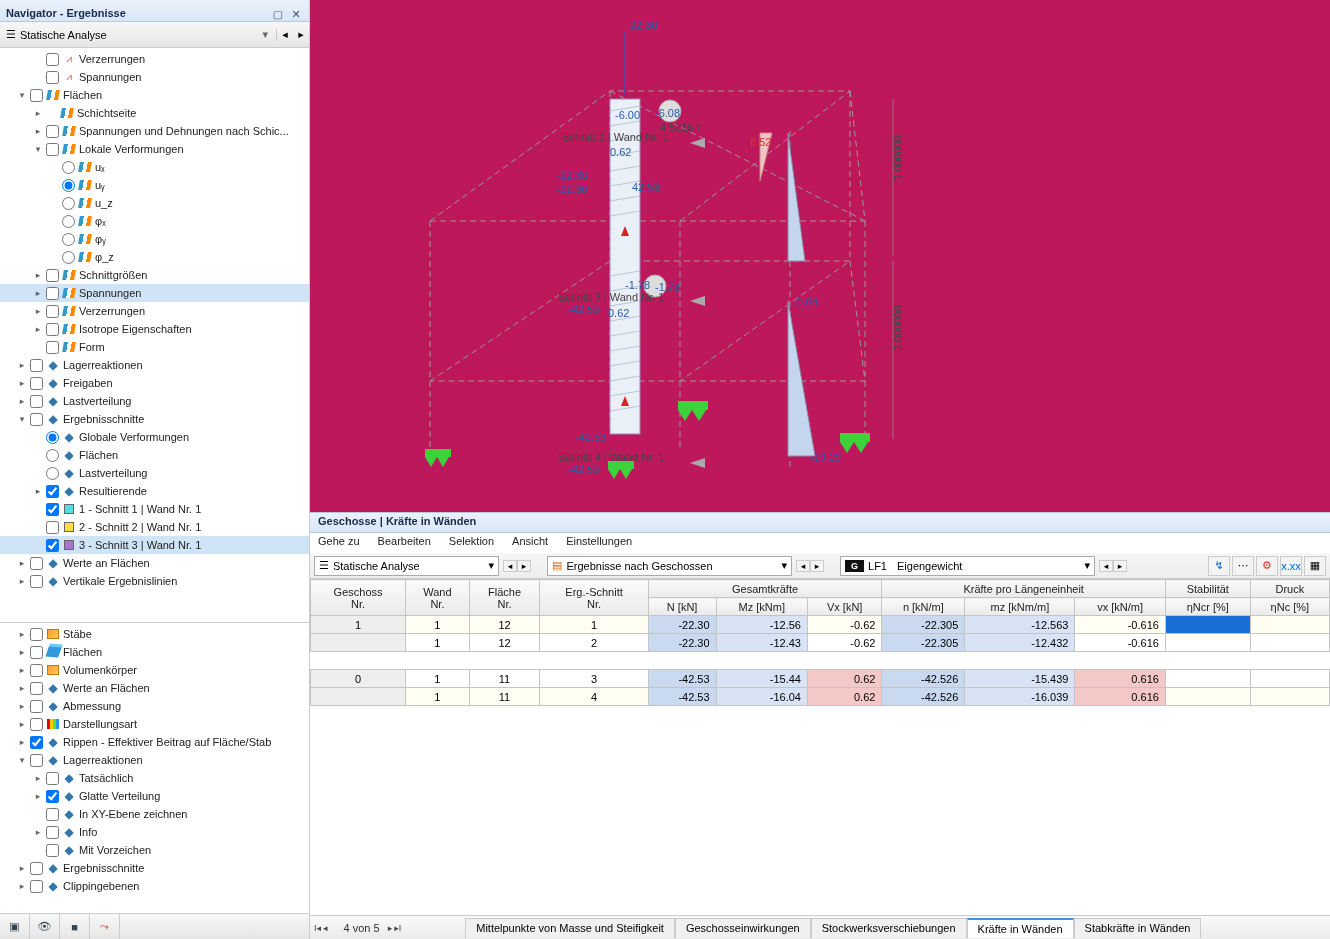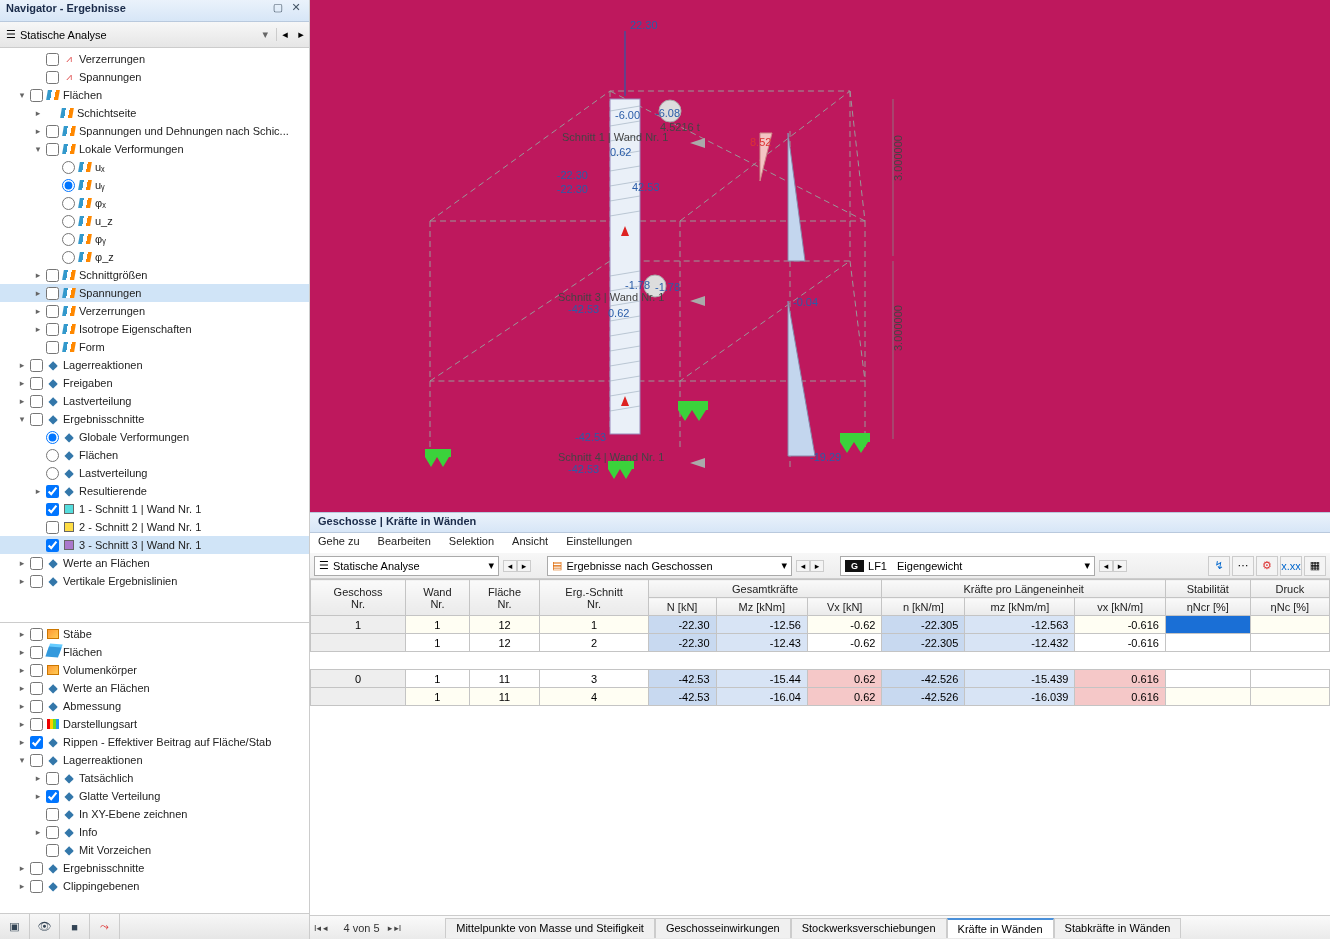--- a/index.html
+++ b/index.html
@@ -1,20 +1,20 @@
 <!DOCTYPE html>
 <html><head>
 <meta charset="utf-8">
 <style>
 * { box-sizing: border-box; margin: 0; padding: 0; font-family: "Segoe UI", Tahoma, sans-serif; font-size: 11px; }
 body { background: #fff; overflow: hidden; width: 1330px; height: 939px; position: relative; }
 
 
 .navigator { position: absolute; left: 0; top: 0; width: 310px; height: 939px; background: #fff; border-right: 1px solid #ccc; display: flex; flex-direction: column; }
-.nav-header { background: linear-gradient(#eaf2fb, #d7e6f7); height: 22px; display: flex; align-items: flex-end; padding: 7px 6px; border-bottom: 1px solid #b9c9dd; }
+.nav-header { background: linear-gradient(#eaf2fb, #d7e6f7); height: 22px; display: flex; align-items: flex-start; padding: 7px 6px; border-bottom: 1px solid #b9c9dd; }
 .nav-header-title { flex: 1; font-weight: bold; color: #1a2b4a; }
 .nav-header-icons { display: flex; gap: 4px; }
 .nav-header-icons span { width: 14px; height: 14px; display: flex; align-items: center; justify-content: center; cursor: pointer; color: #456; }
 
 .nav-dropdown { height: 26px; background: linear-gradient(#f7f7f7,#e6e6e6); border-bottom: 1px solid #ccc; display: flex; align-items: center; gap: 4px; padding-left: 6px; }
 .nav-dropdown-main { flex: 1; display: flex; align-items: center; gap: 4px; }
 .nav-dropdown-arrows { display: flex; border-left: 1px solid #ccc; }
 .nav-dropdown-arrows span { width: 16px; text-align: center; cursor: pointer; }
 
 .tree { flex: 1; overflow-y: auto; padding: 2px 0; }
@@ -189,32 +189,32 @@
       </div>
       <div class="tree-row">
         <span class="t-indent"></span>
         <span class="t-indent"></span>
         <span class="t-indent"></span>
         <span class="t-toggle"></span>
         <input type="radio" class="t-radio" style="">
         <span class="t-icon">
           <span class="ic-flag"></span>
         </span>
+        <span class="t-label">u_z</span>
+      </div>
+      <div class="tree-row">
+        <span class="t-indent"></span>
+        <span class="t-indent"></span>
+        <span class="t-indent"></span>
+        <span class="t-toggle"></span>
+        <input type="radio" class="t-radio" style="">
+        <span class="t-icon">
+          <span class="ic-flag"></span>
+        </span>
         <span class="t-label">φₓ</span>
-      </div>
-      <div class="tree-row">
-        <span class="t-indent"></span>
-        <span class="t-indent"></span>
-        <span class="t-indent"></span>
-        <span class="t-toggle"></span>
-        <input type="radio" class="t-radio" style="">
-        <span class="t-icon">
-          <span class="ic-flag"></span>
-        </span>
-        <span class="t-label">u_z</span>
       </div>
       <div class="tree-row">
         <span class="t-indent"></span>
         <span class="t-indent"></span>
         <span class="t-indent"></span>
         <span class="t-toggle"></span>
         <input type="radio" class="t-radio" style="">
         <span class="t-icon">
           <span class="ic-flag"></span>
         </span>
@@ -812,21 +812,21 @@
     <div class="tabs-bar">
       <div class="tabs-nav">
         <span>I◂</span>
         <span>◂</span>
       </div>
       <span class="page-info">4 von 5</span>
       <div class="tabs-nav">
         <span>▸</span>
         <span>▸I</span>
       </div>
-      <div id="tabs" style="display:flex;margin-left:4px;padding-left:32px;">
+      <div id="tabs" style="display:flex;margin-left:24px;padding-left:32px;">
           <div class="tab">Mittelpunkte von Masse und Steifigkeit</div>
           <div class="tab">Geschosseinwirkungen</div>
           <div class="tab">Stockwerksverschiebungen</div>
           <div class="tab active">Kräfte in Wänden</div>
           <div class="tab">Stabkräfte in Wänden</div>
         </div>
     </div>
   </div>
 </div>
 

